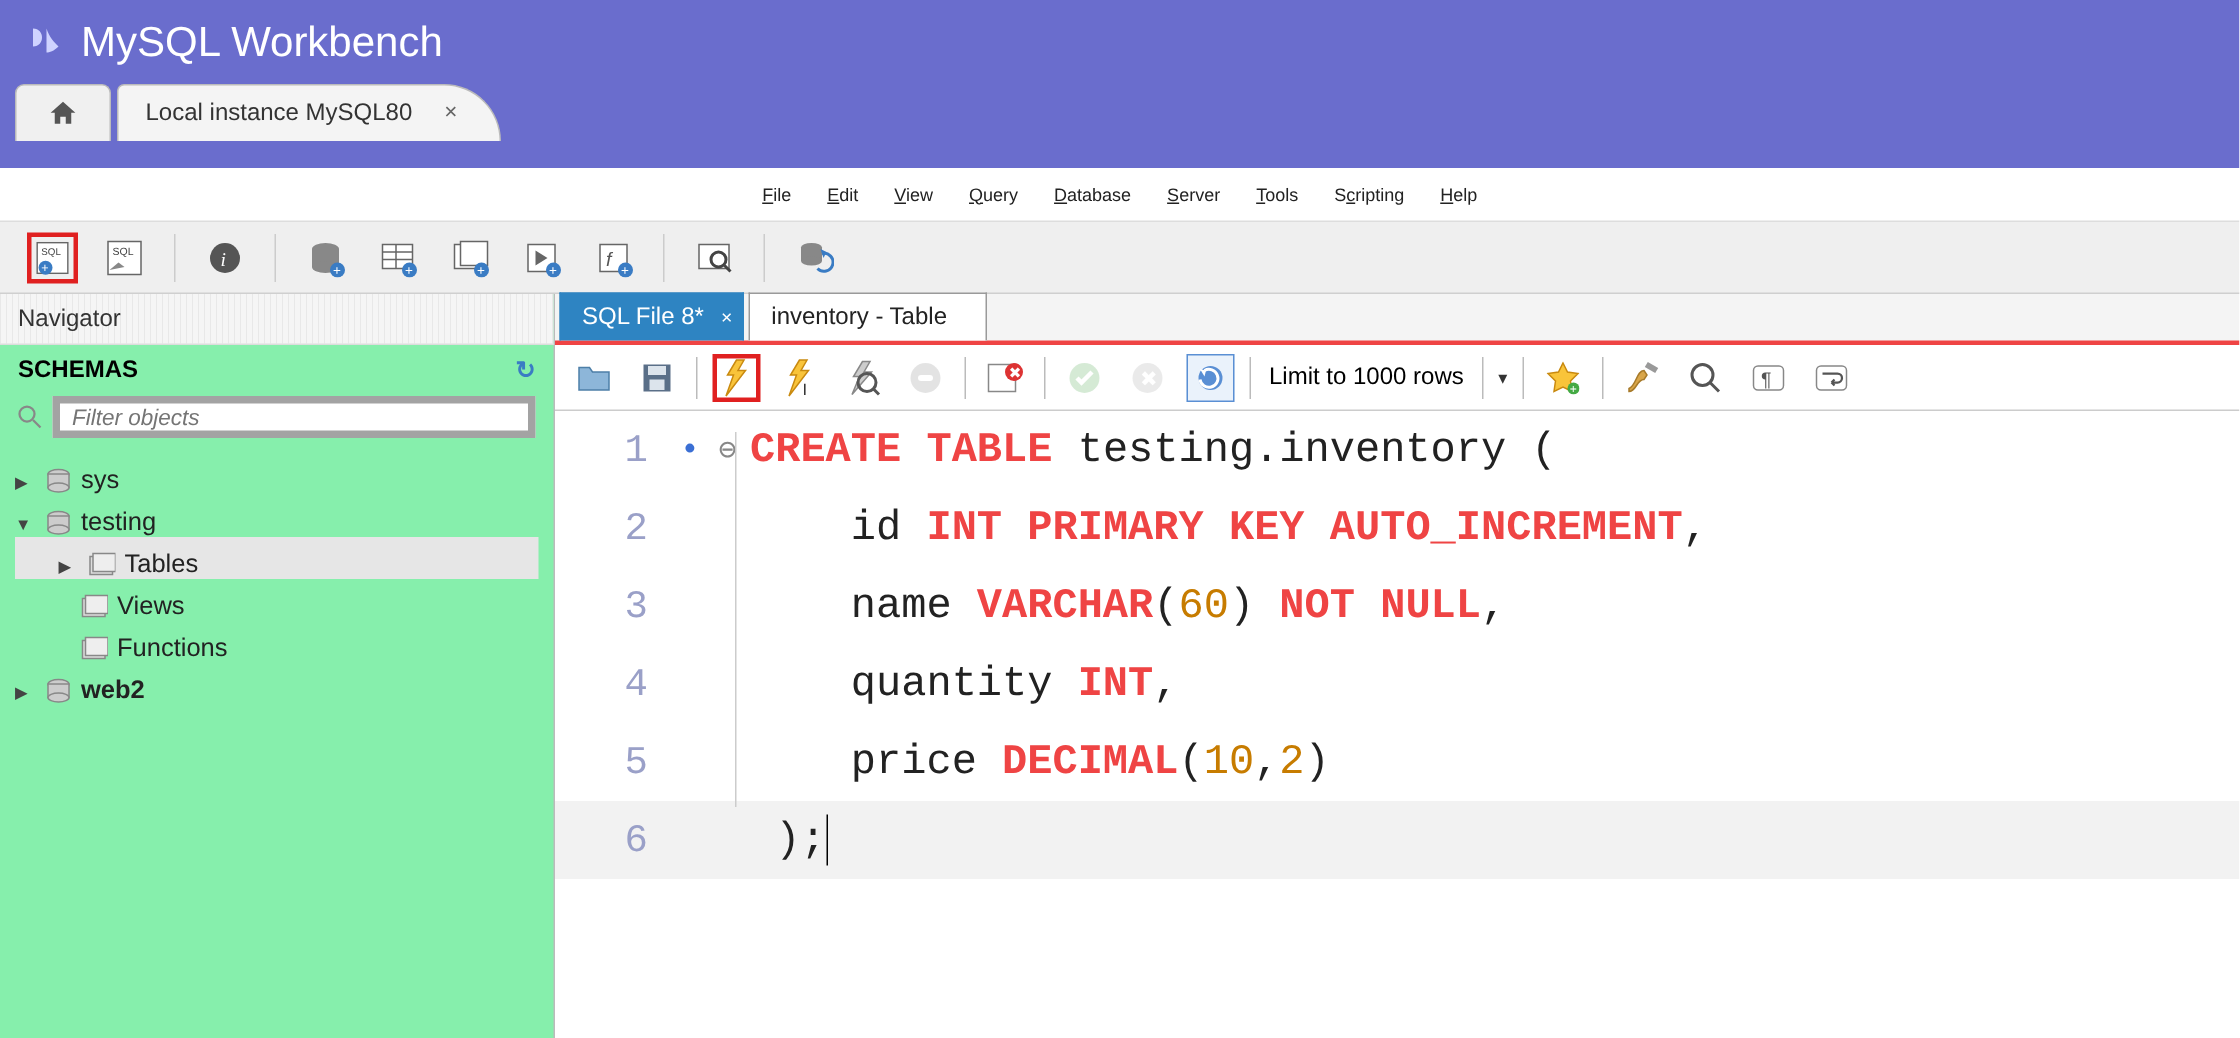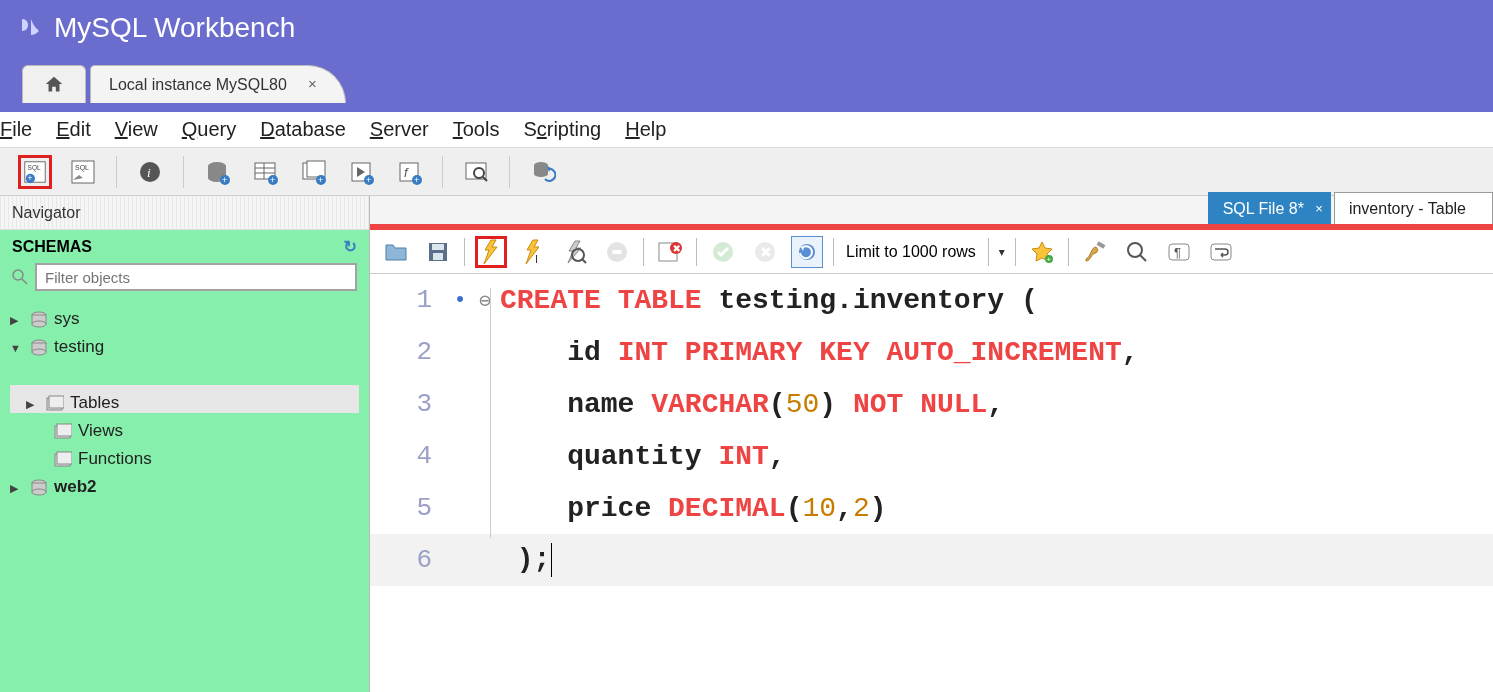--- a/index.html
+++ b/index.html
@@ -1,72 +1,72 @@
 <!DOCTYPE html>
 <html><head>
 <meta charset="utf-8">
 <style>
 * { box-sizing: border-box; margin: 0; padding: 0; }
 body { font-family: "Segoe UI", Tahoma, sans-serif; font-size: 14px; background: #fff; width: 1493px; height: 692px; overflow: hidden; }
 
 .titlebar { background: #6a6dcd; color: #fff; height: 56px; display: flex; align-items: center; padding-left: 18px; font-size: 28px; font-weight: 300; }
 .titlebar .logo { width: 24px; height: 24px; margin-right: 12px; }
 
-.top-tabs-strip { background: #6a6dcd; height: 56px; display: flex; align-items: center; padding-left: 12px; }
+.top-tabs-strip { background: #6a6dcd; height: 56px; display: flex; align-items: flex-start; padding-left: 0; }
 .home-tab { width: 64px; height: 38px; background: #f0f0f0; border: 1px solid #bbb; border-bottom: none; border-radius: 6px 6px 0 0; display: flex; align-items: center; justify-content: center; margin-left: 10px; }
 .conn-tab { height: 38px; background: #f4f4f4; border: 1px solid #bbb; border-bottom: none; border-radius: 6px 48px 0 0; padding: 0 58px 0 18px; display: flex; align-items: center; font-size: 16px; color: #333; margin-left: 4px; position: relative; }
 .conn-tab .close-x { position: absolute; right: 28px; top: 9px; font-size: 15px; color: #666; }
 
-.menubar { background: #fff; height: 36px; display: flex; align-items: center; border-bottom: 1px solid #ddd; font-size: 20px; color: #222; gap: 24px; }
+.menubar { background: #fff; height: 36px; display: flex; align-items: center; border-bottom: 1px solid #ddd; font-size: 12px; color: #222; gap: 24px; justify-content: center; }
 .menubar .m u { text-decoration: underline; }
 
 .main-toolbar { background: #efefef; height: 48px; display: flex; align-items: center; padding-left: 18px; gap: 14px; border-bottom: 1px solid #cfcfcf; }
 .tb-icon { width: 34px; height: 34px; display: flex; align-items: center; justify-content: center; cursor: pointer; }
 .red-box { border: 3px solid #e02020; padding: 1px; }
 .divider-v { width: 1px; height: 32px; background: #ccc; margin: 0 2px; }
 
 .workarea { display: flex; height: calc(692px - 56px - 56px - 36px - 48px); }
 
 .navigator { width: 370px; border-right: 1px solid #bbb; display: flex; flex-direction: column; background: #86efac; }
 .nav-header { height: 34px; padding: 0 12px; display: flex; align-items: center; color: #333; font-size: 16px; border-bottom: 1px solid #ddd; background: #f5f5f5;
   background-image: repeating-linear-gradient(90deg, #e8e8e8 0 1px, transparent 1px 4px); }
 .schemas-row { display: flex; align-items: center; justify-content: space-between; padding: 7px 12px 4px 12px; font-weight: bold; font-size: 16px; }
 .search-row { display: flex; align-items: center; padding: 3px 12px 8px 12px; gap: 7px; }
-.search-row input { flex: 1; height: 28px; border: 2px solid #a3a3a3; padding: 0 8px; font-size: 15px; color: #555; }
+.search-row input { flex: 1; height: 28px; border: 5px solid #a3a3a3; padding: 0 8px; font-size: 15px; color: #555; font-style: italic; }
 .tree { padding: 2px 10px 0 10px; font-size: 17px; color: #222; }
 .tree-row { display: flex; align-items: flex-end; height: 28px; gap: 6px; }
 .tree-row.sel { background: #e6e6e6; }
 .triangle-r::before { content: "▶"; font-size: 11px; color: #444; width: 14px; display: inline-block; }
 .triangle-d::before { content: "▼"; font-size: 11px; color: #444; width: 14px; display: inline-block; }
 .dbicon { width: 18px; height: 18px; }
-.indent1 { padding-left: 16px; margin-top: 28px; }
+.indent1 { padding-left: 29px; }
 .indent2 { padding-left: 44px; }
 .bold { font-weight: bold; }
 
 .editor-side { flex: 1; display: flex; flex-direction: column; }
-.editor-tabs { height: 34px; display: flex; align-items: flex-end; border-bottom: 6px solid #ef4444; background: #f4f4f4; justify-content: flex-end; }
+.editor-tabs { height: 34px; display: flex; align-items: flex-end; border-bottom: 3px solid #ef4444; background: #f4f4f4; }
 .etab { height: 32px; padding: 0 26px 0 14px; display: flex; align-items: center; font-size: 16px; border: 1px solid #9a9a9a; border-bottom: none; margin-left: 3px; background: #fff; color: #222; position: relative; }
 .etab.active { background: #2e84c2; color: #fff; border-color: #2e84c2; }
 .etab .x { position: absolute; right: 7px; font-size: 13px; }
 
 .editor-toolbar { height: 44px; display: flex; align-items: center; padding-left: 10px; gap: 10px; border-bottom: 1px solid #ccc; background: #fff; }
 .et-icon { width: 32px; height: 32px; display:flex; align-items:center; justify-content:center; cursor:pointer; }
 .limit-label { font-size: 16px; color: #000000; margin: 0 2px; }
 .drop-caret { font-size: 12px; color: #333; }
 .bdivider { width: 1px; height: 28px; background: #bbb; }
 
 .code-area { flex: 1; background: #fff; font-family: Consolas, "Courier New", monospace; font-size: 28px; position: relative; }
 .code-line { display: flex; align-items: center; height: 52px; }
 .gutter { width: 80px; text-align: right; padding-right: 18px; color: #9aa0c8; font-size: 26px; }
 .fold-col { width: 30px; text-align: center; color: #888; font-size: 20px; }
 .marker-col { width: 20px; text-align:center; color:#3b6fd4; font-size: 22px; }
 .code-text { white-space: pre; }
 .kw { color: #ef4444; font-weight: bold; }
 .num { color: #c77c00; }
-.txt { color: #222; font-weight: bold; }
+.txt { color: #222; }
 .cursor-line { background: #f2f2f2; }
 .cursor-bar { display:inline-block; width:1px; height:34px; background:#000; vertical-align:middle; margin-left:1px; }
 
 .fold-guide { position:absolute; left: 120px; top: 14px; width: 1px; height: 250px; background: #ccc; }
 </style>
 </head>
 <body>
 
 <div class="titlebar">
   <svg class="logo" viewBox="0 0 24 24">
@@ -381,21 +381,21 @@
       <div class="code-line">
         <div class="gutter">2</div>
         <div class="marker-col"></div>
           <div class="fold-col"></div>
         <div class="code-text"><span class="txt">    id </span><span class="kw">INT</span><span class="txt"> </span><span class="kw">PRIMARY</span><span class="txt"> </span><span class="kw">KEY</span><span class="txt"> </span><span class="kw">AUTO_INCREMENT</span><span class="txt">,</span></div>
       </div>
       <div class="code-line">
         <div class="gutter">3</div>
         <div class="marker-col"></div>
           <div class="fold-col"></div>
-        <div class="code-text"><span class="txt">    name </span><span class="kw">VARCHAR</span><span class="txt">(</span><span class="num">50</span><span class="txt">) </span><span class="kw">NOT</span><span class="txt"> </span><span class="kw">NULL</span><span class="txt">,</span></div>
+        <div class="code-text"><span class="txt">    name </span><span class="kw">VARCHAR</span><span class="txt">(</span><span class="num">60</span><span class="txt">) </span><span class="kw">NOT</span><span class="txt"> </span><span class="kw">NULL</span><span class="txt">,</span></div>
       </div>
       <div class="code-line">
         <div class="gutter">4</div>
         <div class="marker-col"></div>
           <div class="fold-col"></div>
         <div class="code-text"><span class="txt">    quantity </span><span class="kw">INT</span><span class="txt">,</span></div>
       </div>
       <div class="code-line">
         <div class="gutter">5</div>
         <div class="marker-col"></div>

